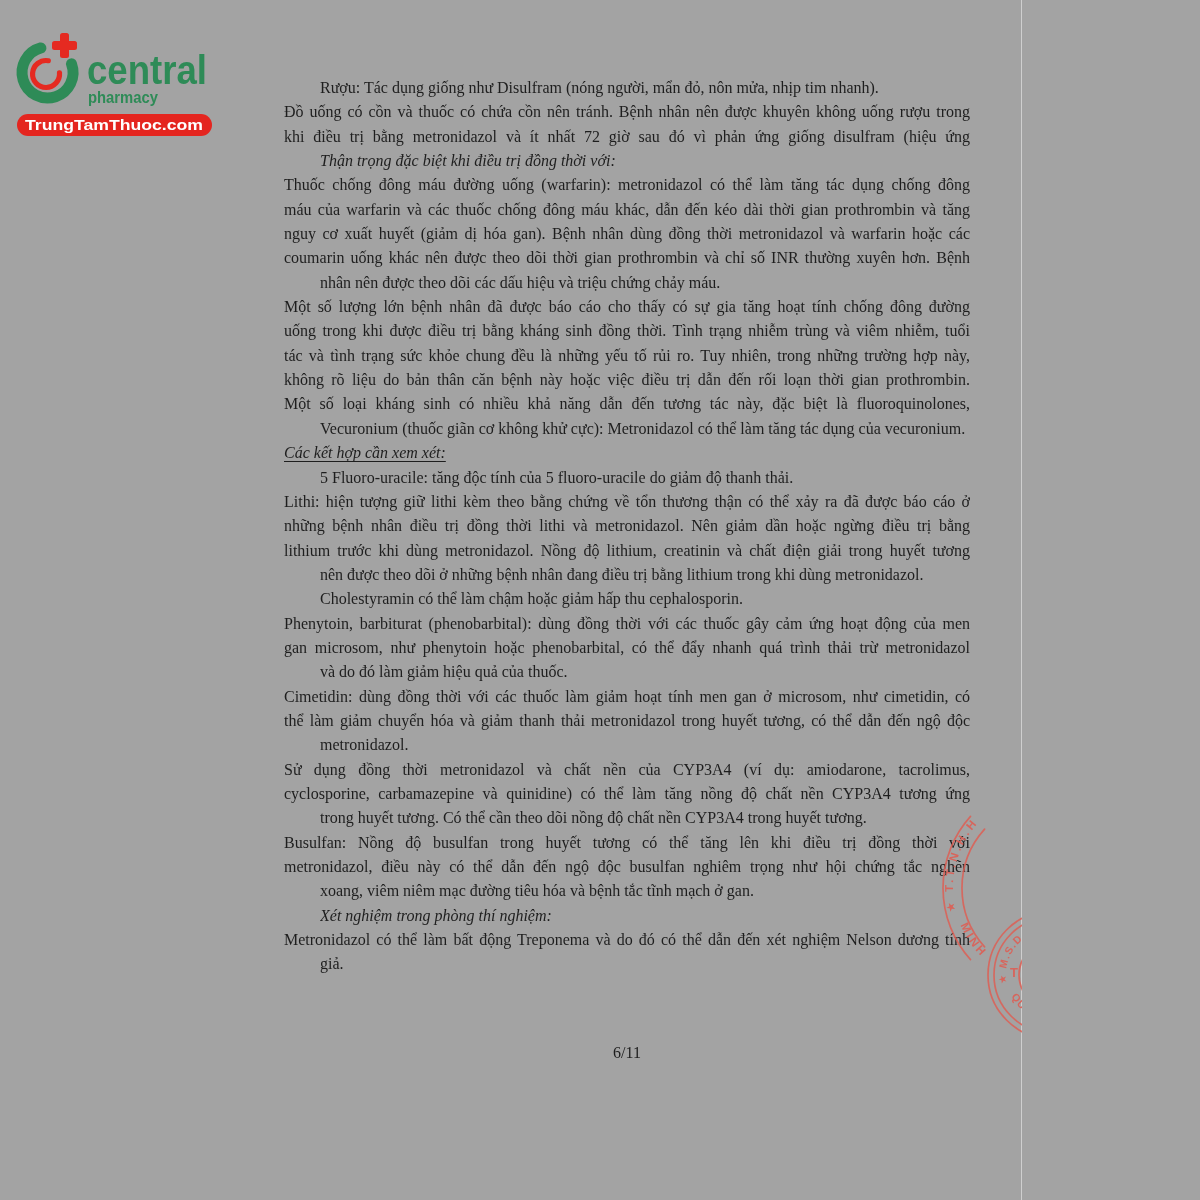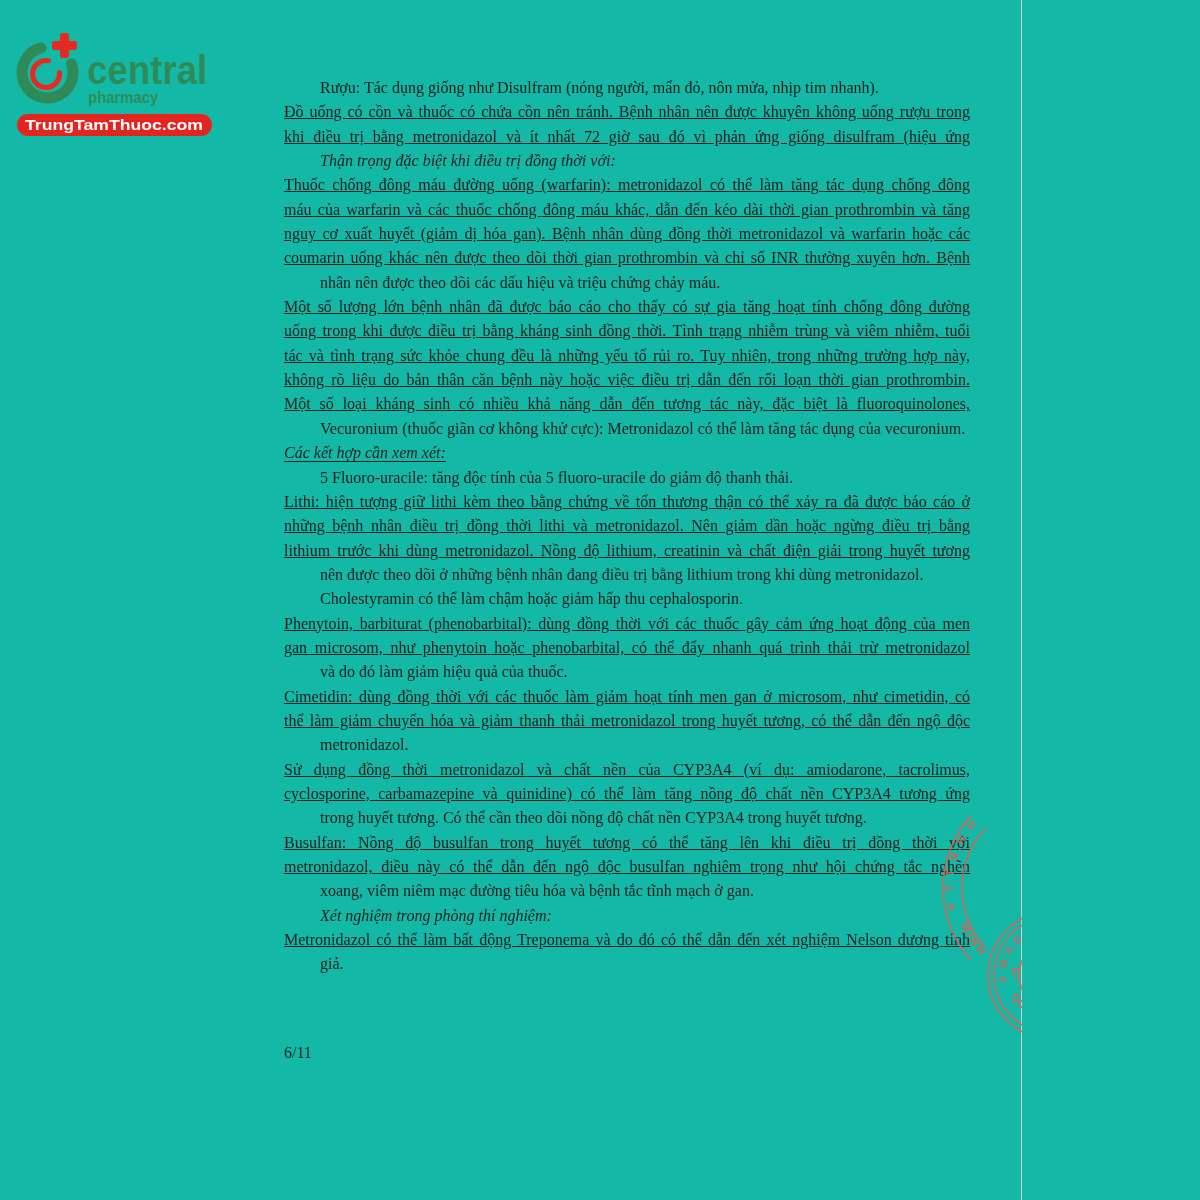--- a/index.html
+++ b/index.html
@@ -1,28 +1,28 @@
 <!DOCTYPE html>
 <html><head>
 <meta charset="utf-8">
 <style>
   html,body{margin:0;padding:0;background:#ffffff;}
-  .page{position:relative;width:1200px;height:1200px;background:#14b8a6;overflow:hidden;
+  .page{position:relative;width:1200px;height:1200px;background:#a3a3a3;overflow:hidden;
         font-family:"Liberation Serif","DejaVu Serif",serif;color:#1e1e1e;}
   
   .logo{position:absolute;left:12px;top:28px;width:210px;height:112px;}
   
   .text-column{position:absolute;left:284px;top:76px;width:686px;font-size:16px;}
   .line{min-height:24.35px;line-height:24.35px;white-space:normal;overflow:hidden;}
-  .j{text-align:justify;text-align-last:justify;text-decoration:underline;}
+  .j{text-align:justify;text-align-last:justify;}
   .l{text-align:left;margin-left:36px;}
   .hi{font-style:italic;margin-left:36px;}
   .hiu{font-style:italic;text-decoration:underline;text-underline-offset:3px;}
   
-  .page-number{position:absolute;left:284px;top:1044px;width:686px;text-align:left;
+  .page-number{position:absolute;left:284px;top:1044px;width:686px;text-align:center;
                font-size:16px;color:#1e1e1e;}
   
   .scan-line{position:absolute;left:1021px;top:0;width:1.2px;height:1200px;background:#cfcfcf;}
   .stamps{position:absolute;left:0;top:0;width:1200px;height:1200px;pointer-events:none;}
   .stamp-stroke{fill:none;stroke:#dd5f55;stroke-width:1.7;stroke-linecap:round;opacity:.85;}
   .stamp-text{fill:#dd5f55;opacity:.9;font-family:"Liberation Sans","DejaVu Sans",sans-serif;font-weight:bold;}
 </style>
 </head>
 <body>
 

